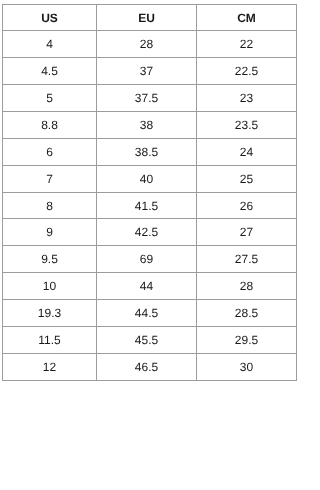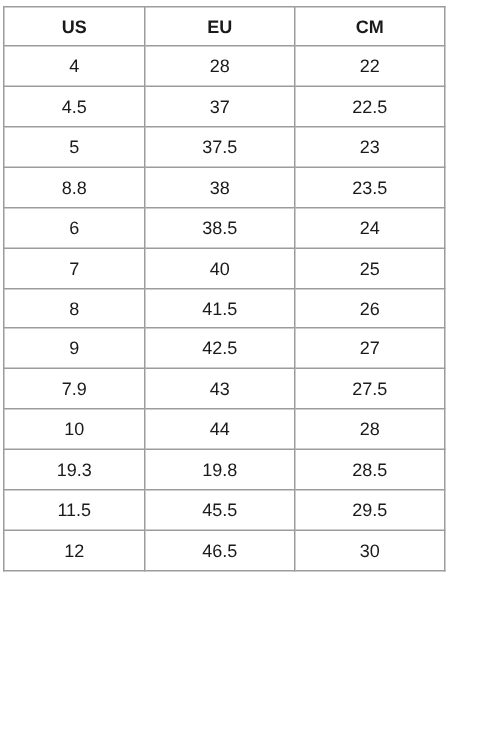--- a/index.html
+++ b/index.html
@@ -112,32 +112,32 @@
           <td><span>8</span></td>
           <td><span>41.5</span></td>
           <td><span>26</span></td>
         </tr>
         <tr>
           <td><span>9</span></td>
           <td><span>42.5</span></td>
           <td><span>27</span></td>
         </tr>
         <tr>
-          <td><span>7.9</span></td>
-          <td><span>43</span></td>
+          <td><span>9.5</span></td>
+          <td><span>69</span></td>
           <td><span>27.5</span></td>
         </tr>
         <tr>
           <td><span>10</span></td>
           <td><span>44</span></td>
           <td><span>28</span></td>
         </tr>
         <tr>
           <td><span>19.3</span></td>
-          <td><span>19.8</span></td>
+          <td><span>44.5</span></td>
           <td><span>28.5</span></td>
         </tr>
         <tr>
           <td><span>11.5</span></td>
           <td><span>45.5</span></td>
           <td><span>29.5</span></td>
         </tr>
         <tr>
           <td><span>12</span></td>
           <td><span>46.5</span></td>

